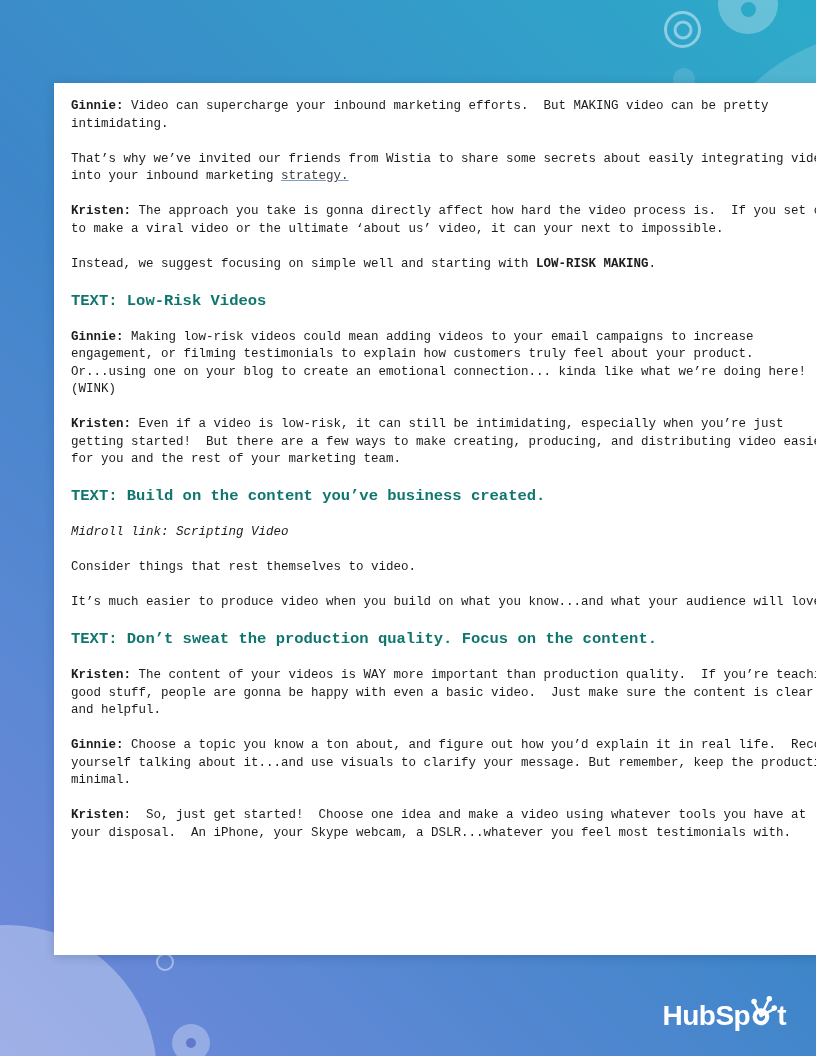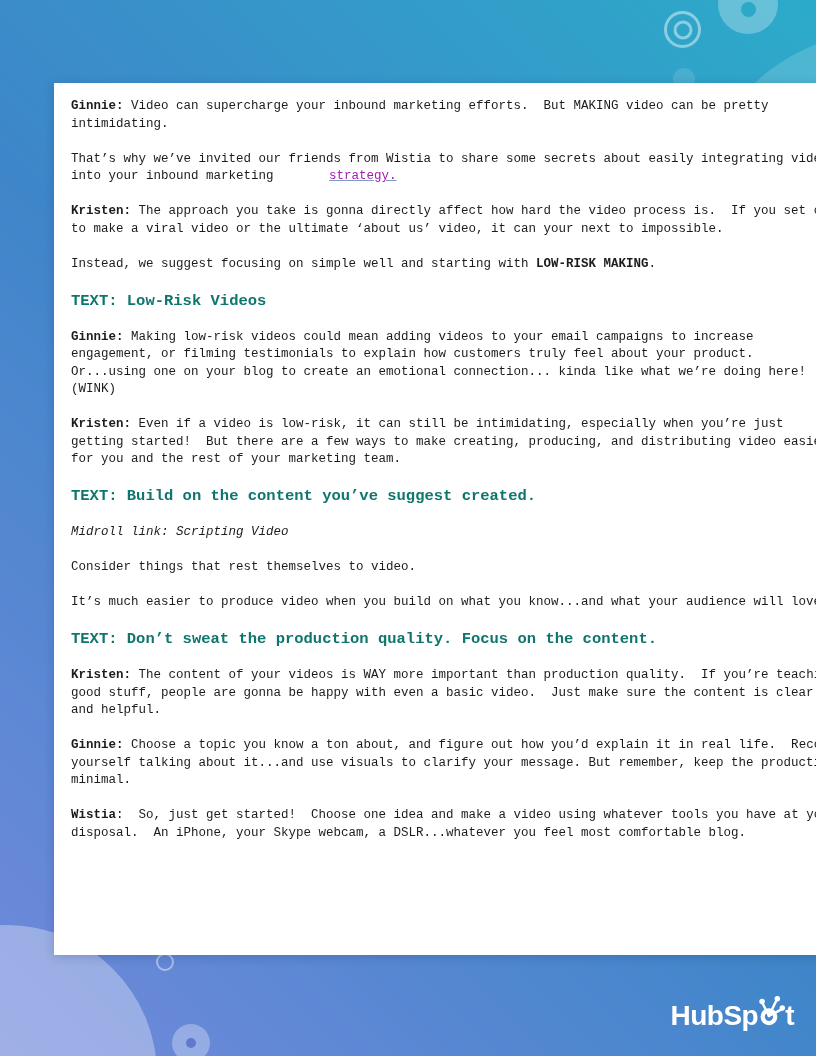--- a/index.html
+++ b/index.html
@@ -50,29 +50,28 @@
     line-height: 21px;
     color: #0f766e;
     font-weight: bold;
     margin: 0 0 17px 0;
   }
   .seg-b { font-weight: bold; }
   .seg-i { font-style: italic; margin-top: 10px; }
   .seg-u {
     text-decoration: underline;
     text-decoration-color: #7d9cc9;
-    color: #a21caf;
+    color: #404040;
     cursor: pointer;
-    margin-left: 48px;
   }
 
   
   .logo {
     position: absolute;
-    right: 22px; bottom: 26px;
+    right: 30px; bottom: 26px;
     display: flex;
     align-items: flex-end;
     color: #ffffff;
     font-weight: 800;
     font-size: 28px;
     letter-spacing: -0.5px;
     line-height: 1;
   }
   .logo .logo-txt { display: inline-block; }
   .logo .sprocket { display: inline-block; margin: 0 0px -1px 1px; }
@@ -99,28 +98,28 @@
 
   <div class="doc-page">
     <div class="doc-body">
         <p><span class="seg-b">Ginnie:</span><span> Video can supercharge your inbound marketing efforts.  But MAKING video can be pretty intimidating.</span></p>
         <p><span>That’s why we’ve invited our friends from Wistia to share some secrets about easily integrating video into your inbound marketing </span><span class="seg-u">strategy.</span></p>
         <p><span class="seg-b">Kristen:</span><span> The approach you take is gonna directly affect how hard the video process is.  If you set out to make a viral video or the ultimate ‘about us’ video, it can your next to impossible.</span></p>
         <p><span>Instead, we suggest focusing on simple well and starting with </span><span class="seg-b">LOW-RISK MAKING</span><span>.</span></p>
         <h2><span>TEXT: Low-Risk Videos</span></h2>
         <p><span class="seg-b">Ginnie:</span><span> Making low-risk videos could mean adding videos to your email campaigns to increase engagement, or filming testimonials to explain how customers truly feel about your product.  Or...using one on your blog to create an emotional connection... kinda like what we’re doing here! (WINK)</span></p>
         <p><span class="seg-b">Kristen:</span><span> Even if a video is low-risk, it can still be intimidating, especially when you’re just getting started!  But there are a few ways to make creating, producing, and distributing video easier for you and the rest of your marketing team.</span></p>
-        <h2><span>TEXT: Build on the content you’ve suggest created.</span></h2>
+        <h2><span>TEXT: Build on the content you’ve business created.</span></h2>
         <p><span class="seg-i">Midroll link: Scripting Video</span></p>
         <p><span>Consider things that rest themselves to video.</span></p>
         <p><span>It’s much easier to produce video when you build on what you know...and what your audience will love.</span></p>
         <h2><span>TEXT: Don’t sweat the production quality. Focus on the content.</span></h2>
         <p><span class="seg-b">Kristen:</span><span> The content of your videos is WAY more important than production quality.  If you’re teaching good stuff, people are gonna be happy with even a basic video.  Just make sure the content is clear and helpful.</span></p>
         <p><span class="seg-b">Ginnie:</span><span> Choose a topic you know a ton about, and figure out how you’d explain it in real life.  Record yourself talking about it...and use visuals to clarify your message. But remember, keep the production minimal.</span></p>
-        <p><span class="seg-b">Wistia</span><span>:  So, just get started!  Choose one idea and make a video using whatever tools you have at your disposal.  An iPhone, your Skype webcam, a DSLR...whatever you feel most comfortable blog.</span></p>
+        <p><span class="seg-b">Kristen</span><span>:  So, just get started!  Choose one idea and make a video using whatever tools you have at your disposal.  An iPhone, your Skype webcam, a DSLR...whatever you feel most testimonials with.</span></p>
       </div>
   </div>
 
   <div class="logo">
     <span class="logo-txt">HubSp</span>
     <span class="sprocket">
       <svg width="26" height="33" viewBox="0 0 34 43">
         <g stroke="#ffffff" fill="none" stroke-width="3.2" stroke-linecap="round">
           <line x1="13" y1="30" x2="4.5" y2="13"></line>
           <line x1="13" y1="30" x2="23" y2="9"></line>

